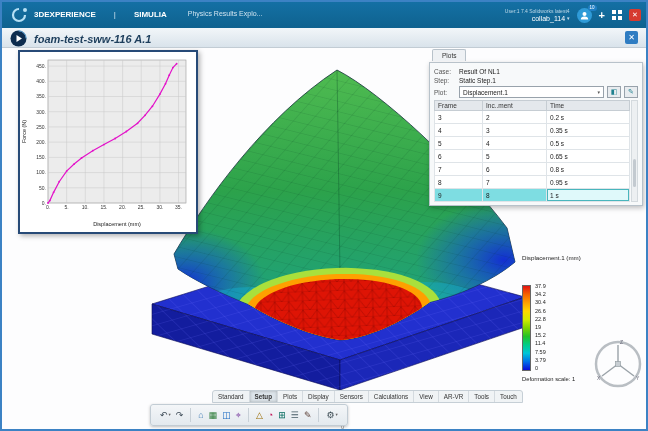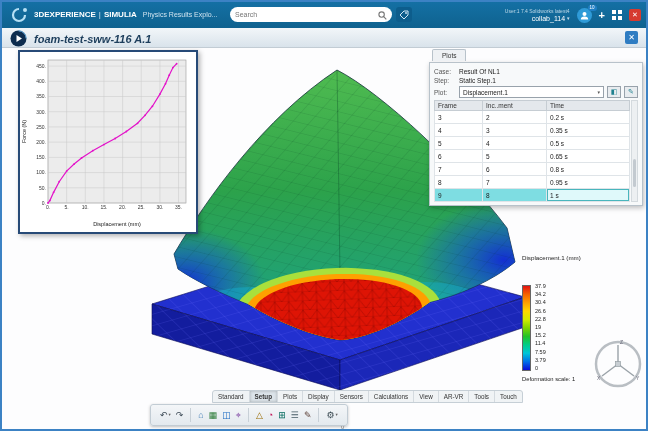--- a/index.html
+++ b/index.html
@@ -4,21 +4,21 @@
 <style>
   *{margin:0;padding:0;box-sizing:border-box}
   html,body{width:648px;height:431px;overflow:hidden;background:#fff;
     font-family:"Liberation Sans",sans-serif}
   .window{position:relative;width:648px;height:431px;border:2px solid #3c82c4;background:#fff}
 
   
   .topbar{position:absolute;top:0;left:0;right:0;height:26px;
     background:linear-gradient(#1470a4,#0f628f)}
   .logo{position:absolute;left:5px;top:4px}
-  .brandrow{position:absolute;left:32px;top:8px;display:flex;align-items:center;gap:3px;white-space:nowrap}
+  .brandrow{position:absolute;left:32px;top:8px;display:flex;gap:18px;white-space:nowrap}
   .brand{color:#fff;font-size:8px;font-weight:bold}
   .sep{color:#cfe3ef;font-size:8px}
   .suite{color:#fff;font-size:8px;font-weight:bold}
   .app-title{color:#cfe3ef;font-size:7px;margin-left:3px}
   .search-wrap{position:absolute;left:228px;top:5px;display:flex;align-items:center}
   .search-box{width:162px;height:15px;background:#fff;border-radius:8px;display:flex;
     align-items:center;justify-content:space-between;padding:0 5px}
   .search-box input{border:none;outline:none;font-size:7px;width:132px;color:#333;font-family:inherit;background:transparent}
   .tag-btn{width:16px;height:15px;margin-left:4px;background:#0d5d8c;border-radius:3px;
     display:flex;align-items:center;justify-content:center}
@@ -112,37 +112,20 @@
       <svg width="24" height="17">
           <path d="M12 3 a6 6 0 1 0 6 6" stroke="#b5e0f5" stroke-width="2.2" fill="none"></path>
           <circle cx="18" cy="4" r="2" fill="#b5e0f5"></circle>
         </svg>
     </span>
     <span class="brandrow">
       <span class="brand">3DEXPERIENCE</span>
       <span class="sep">|</span>
       <span class="suite">SIMULIA</span>
       <span class="app-title">Physics Results Explo...</span>
-    </span>
-    <span class="search-wrap">
-      <span class="search-box">
-        <input placeholder="Search" style="">
-        <span>
-          <svg width="9" height="9">
-              <circle cx="3.6" cy="3.6" r="2.7" fill="none" stroke="#777" stroke-width="1.1"></circle>
-              <line x1="5.7" y1="5.7" x2="8.3" y2="8.3" stroke="#777" stroke-width="1.1"></line>
-            </svg>
-        </span>
-      </span>
-      <span class="tag-btn">
-        <svg width="10" height="10">
-            <path d="M1 5 L5 1 H9 V5 L5 9 Z" fill="none" stroke="#cfe7f5" stroke-width="1"></path>
-            <circle cx="7" cy="3" r=".9" fill="#cfe7f5"></circle>
-          </svg>
-      </span>
     </span>
     <span class="top-right">
       <span class="meta-col">
         <span class="user-meta">User:1 7.4 Solidworks latest4</span>
         <span class="collab">
           <span>collab_114</span>
           <span class="caret">▾</span>
         </span>
       </span>
       <span class="avatar">

